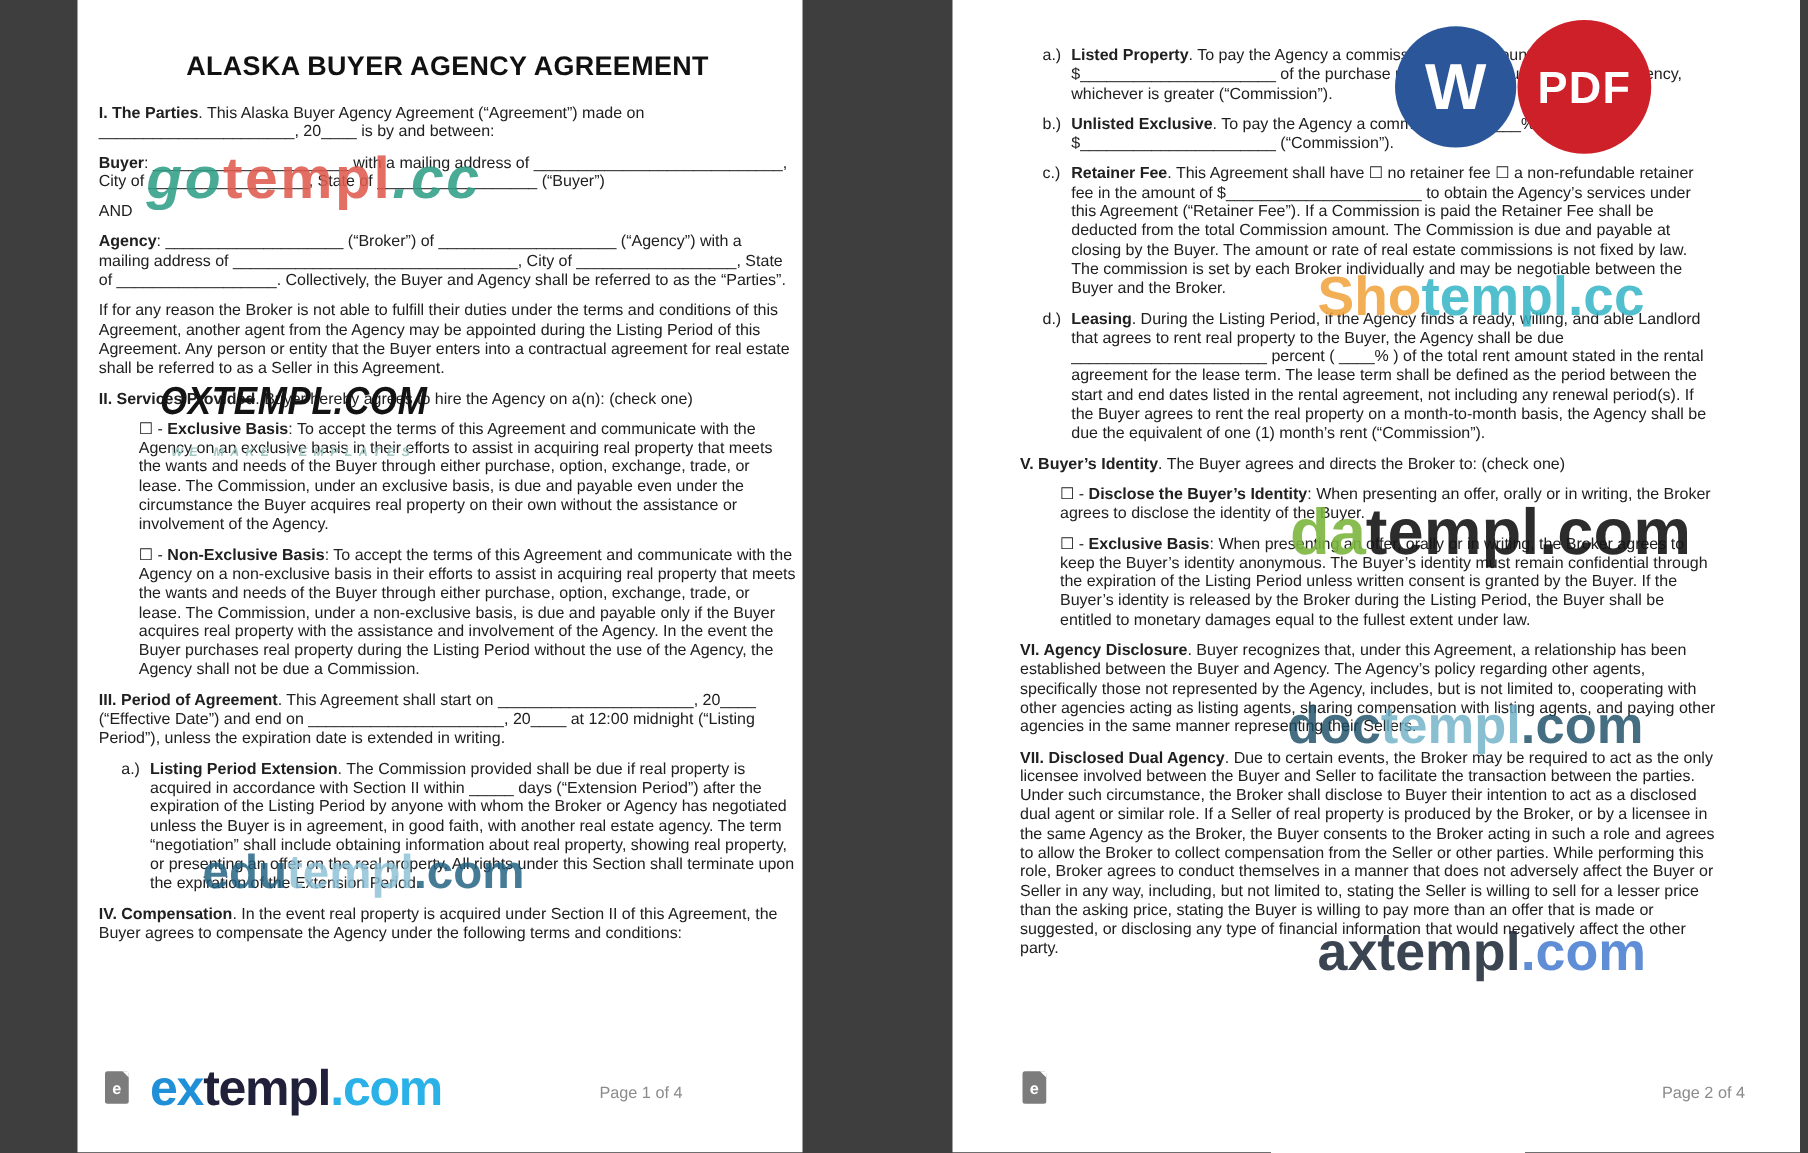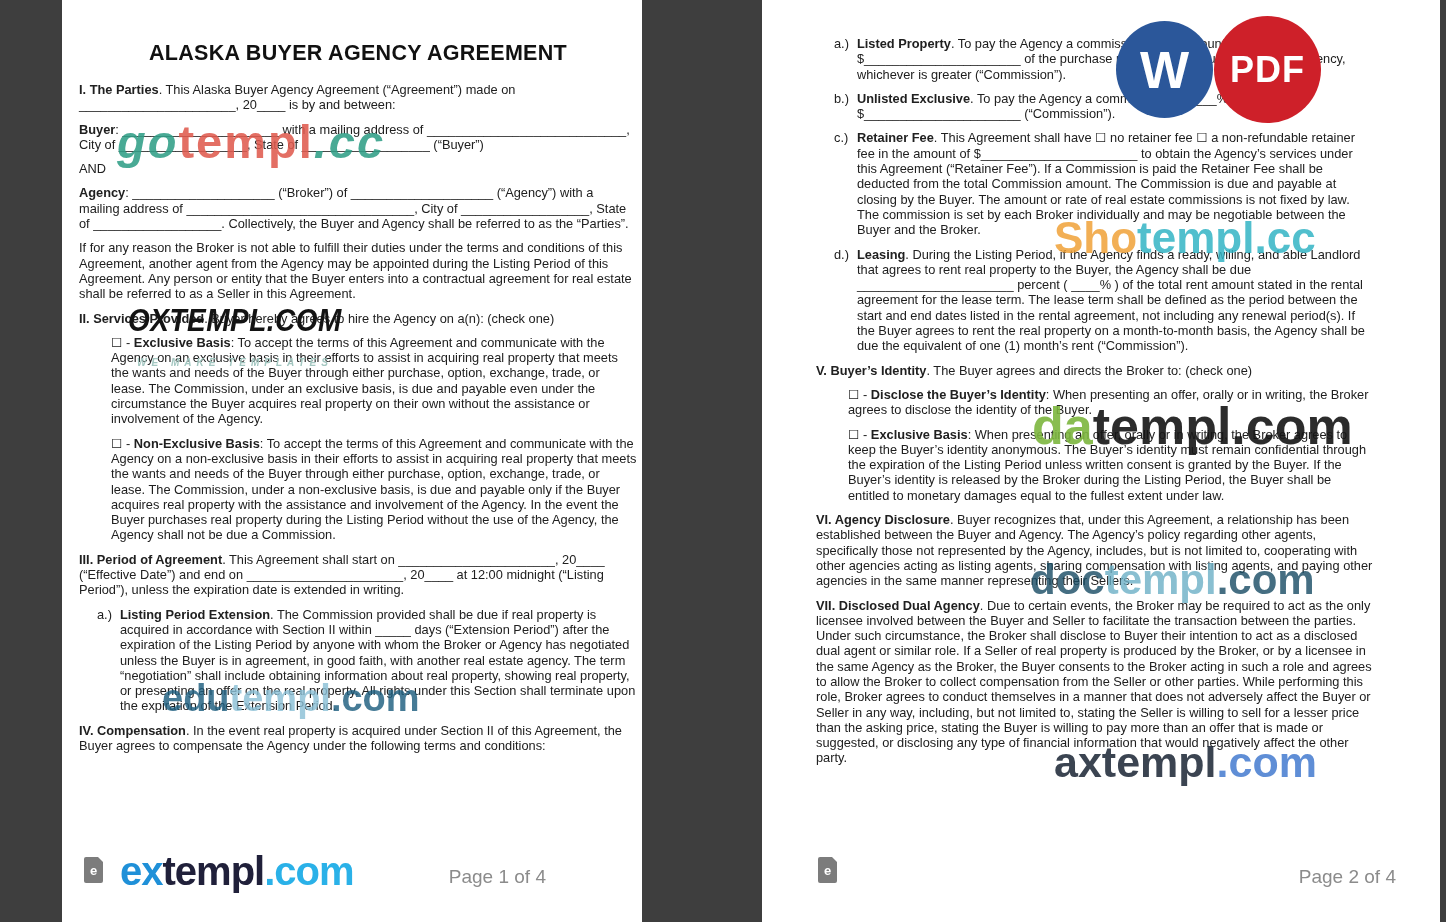--- a/index.html
+++ b/index.html
@@ -70,21 +70,21 @@
   .file-icon::before{
     content:"";position:absolute;top:0;right:0;width:0;height:0;
     border-left:5px solid transparent;border-top:5px solid #ffffff;
   }
   #page1 .file-icon{left:22px;top:857px;}
   #page2 .file-icon{left:56px;top:857px;}
   .brand{position:absolute;left:58px;top:849px;font-size:40px;font-weight:bold;letter-spacing:-1px;z-index:2;white-space:nowrap;}
   .brand .b1{color:#1f90d8;}
   .brand .b2{color:#20203a;}
   .brand .b3{color:#2ab1e8;}
-  .page-num{position:absolute;top:866px;font-size:19px;color:#8b8b8b;z-index:2;}
+  .page-num{position:absolute;top:866px;font-size:13px;color:#8b8b8b;z-index:2;}
   #page1 .page-num{right:96px;}
   #page2 .page-num{right:44px;}
 </style>
 </head>
 <body>
 
 <div class="page" id="page1">
   <div class="content">
     <h1 class="title">ALASKA BUYER AGENCY AGREEMENT</h1>
 

